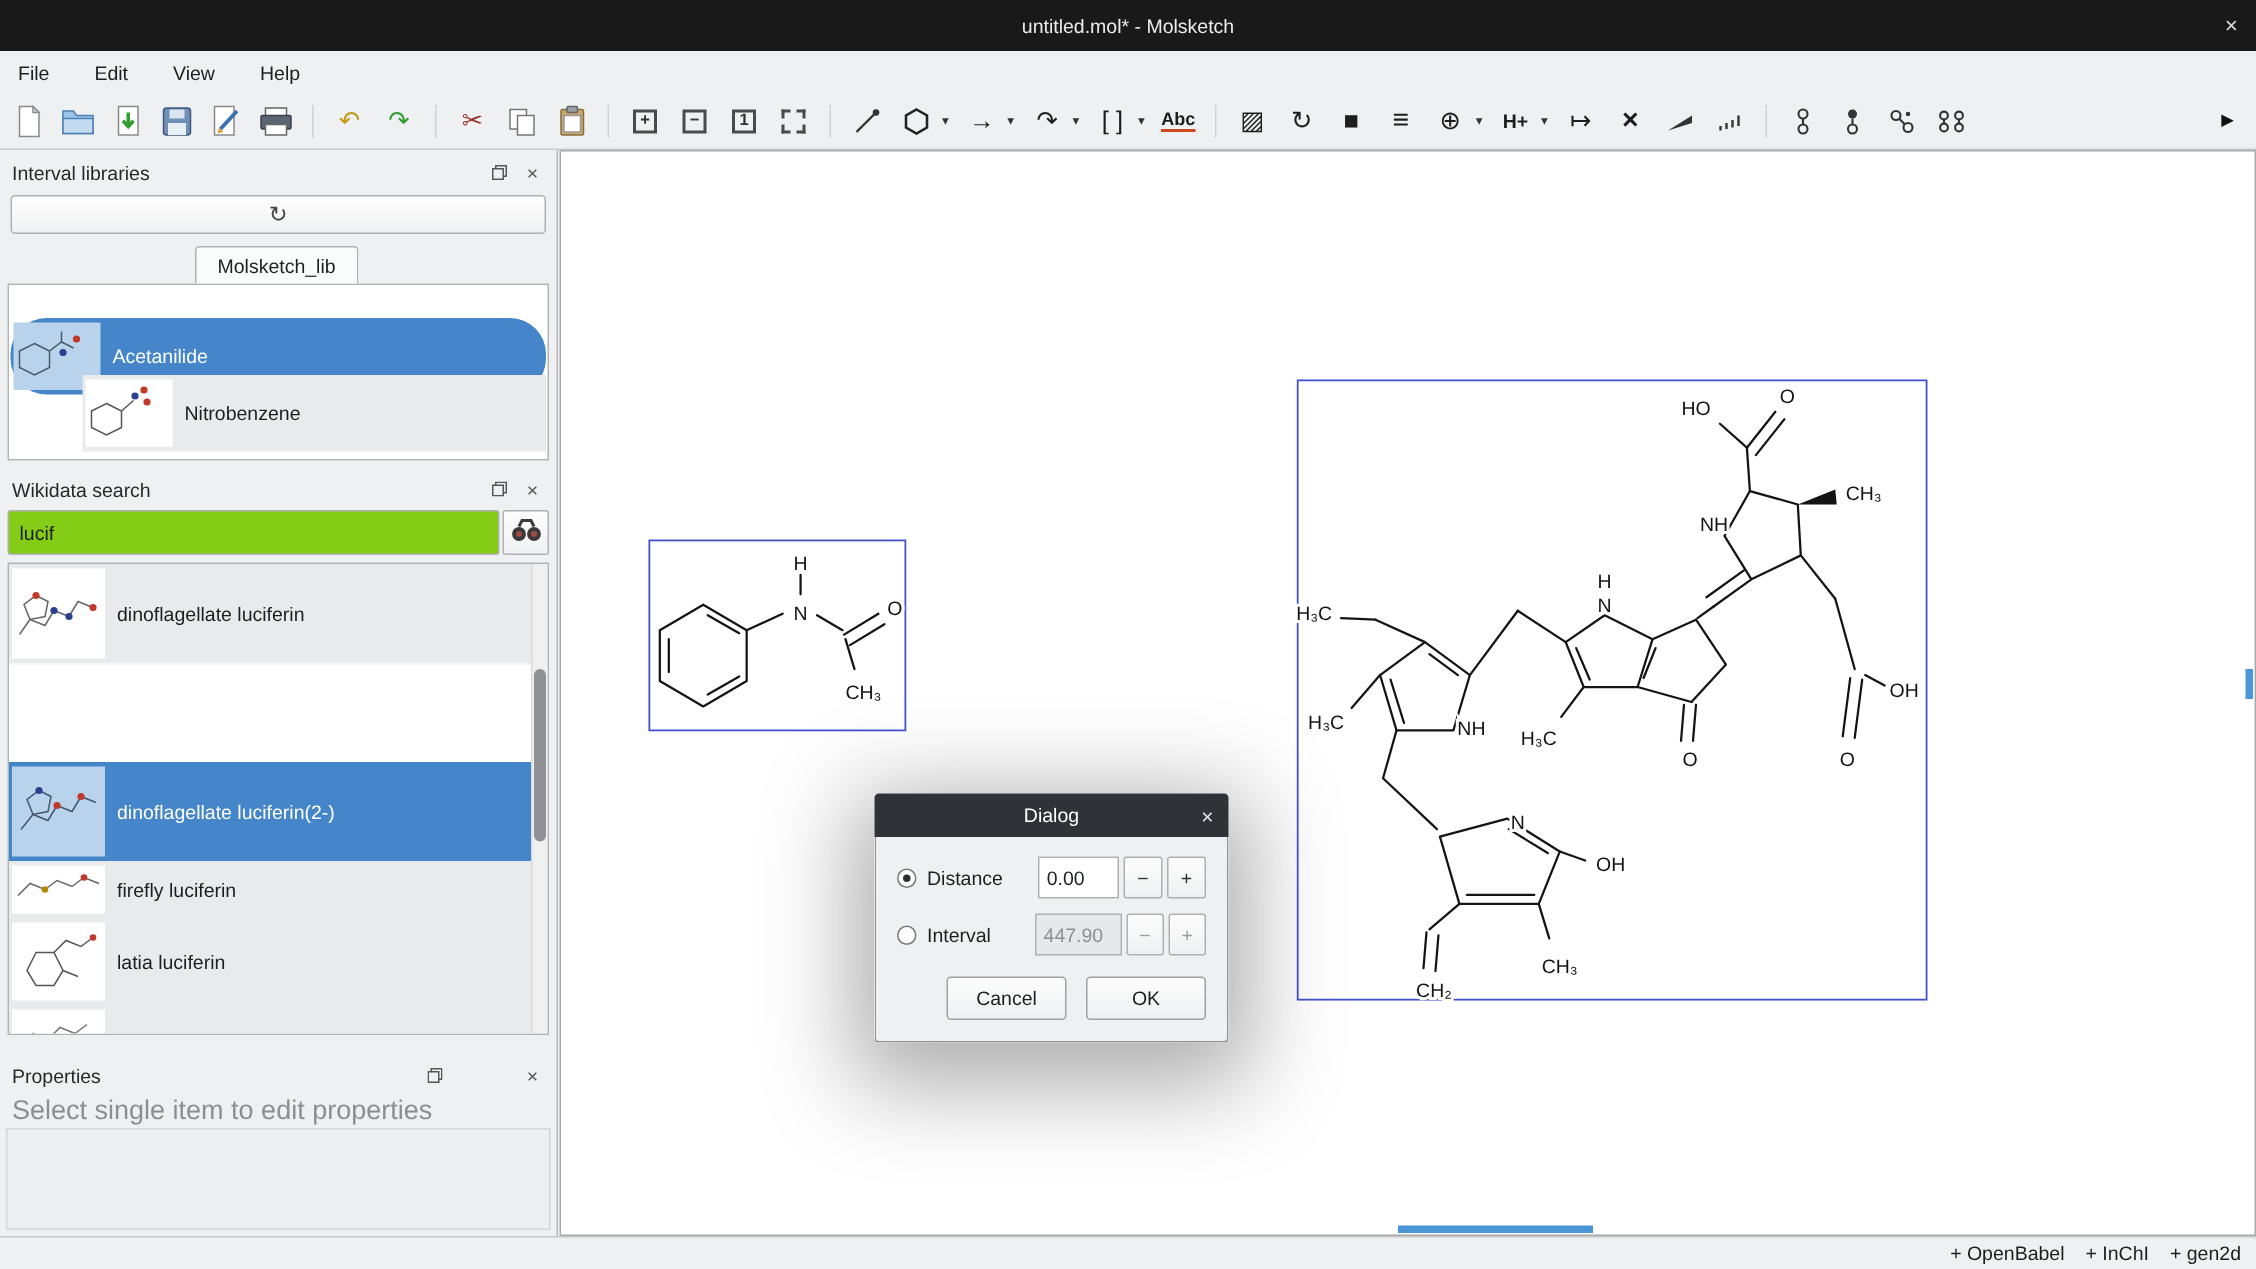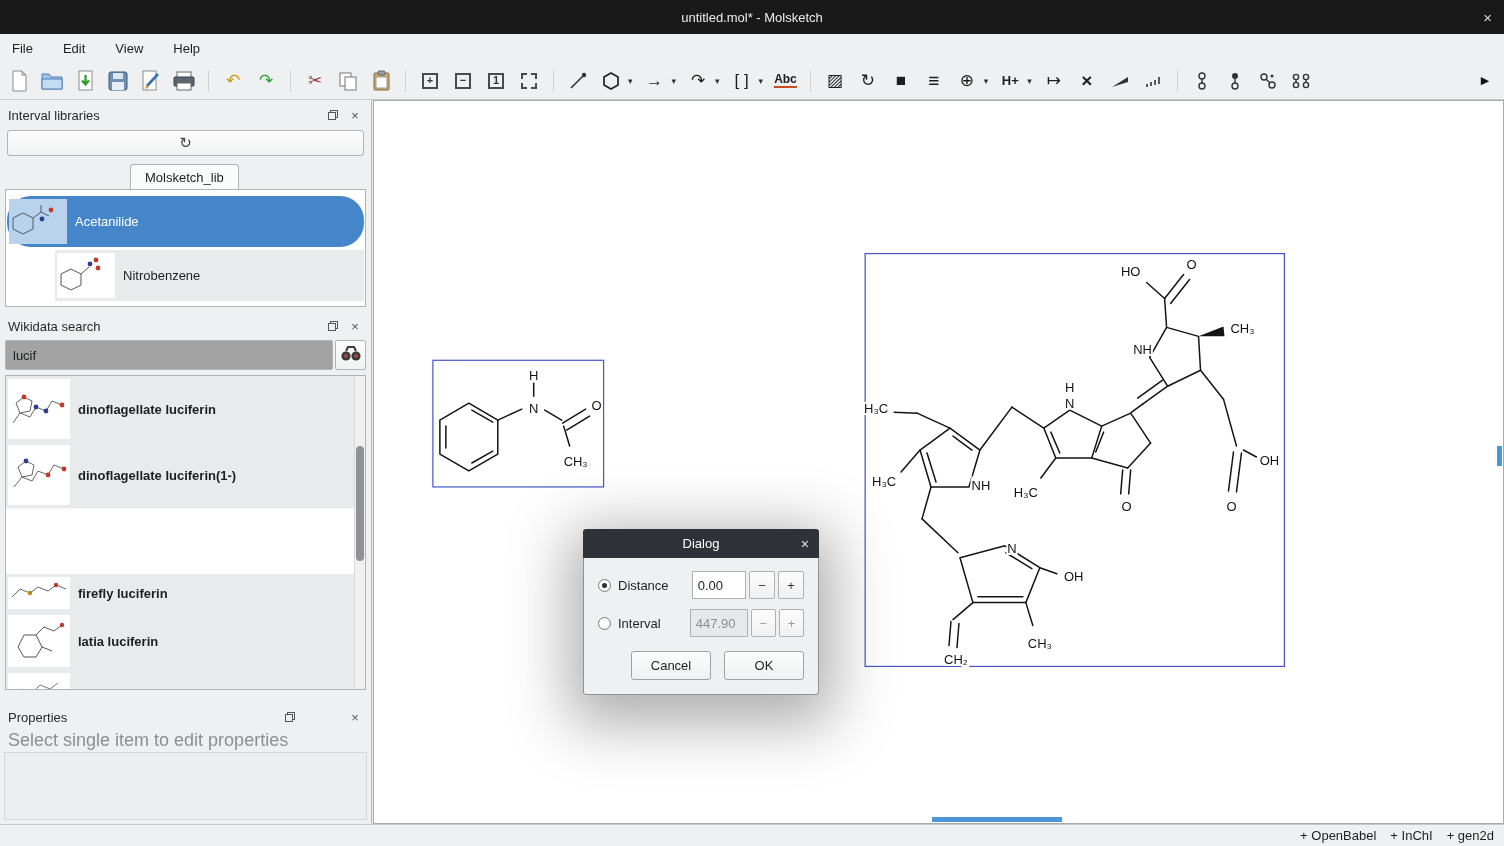--- a/index.html
+++ b/index.html
@@ -51,28 +51,28 @@
     border-radius:3px 3px 0 0;background:#fafbfb;position:relative;z-index:2;}
   .tabpane{position:absolute;left:5px;right:5px;top:89px;height:118px;background:#ffffff;
     border:1px solid #b0b2b4;box-sizing:border-box;overflow:hidden;}
   .libitem{position:absolute;left:1px;right:1px;height:51px;background:#e9eaeb;
     display:flex;align-items:center;}
   .libitem.sel{background:#4486c9;color:#fff;}
   .thumb{width:58px;height:45px;background:#fff;margin:2px 8px 2px 2px;flex:0 0 auto;
     display:flex;align-items:center;justify-content:center;}
   .sel .thumb{background:#b9d3ec;}
   .search-row{position:absolute;left:5px;right:5px;top:240px;height:30px;display:flex;gap:2px;}
-  .search-input{flex:1;border:1px solid #b0b2b4;border-radius:2px;background:#a3a3a3;
+  .search-input{flex:1;border:1px solid #b0b2b4;border-radius:2px;background:#84cc16;
     display:flex;align-items:center;padding:0 7px;}
   .search-btn{width:29px;border:1px solid #b0b2b4;border-radius:2px;
     background:linear-gradient(#fdfdfd,#f0f1f2);display:flex;align-items:center;justify-content:center;}
   .wlist{position:absolute;left:5px;right:5px;top:275px;height:315px;background:#fff;
     border:1px solid #b0b2b4;box-sizing:border-box;overflow:hidden;}
   .witem{position:absolute;left:0;right:11px;background:#e9eaeb;display:flex;align-items:center;
-    border-bottom:1px solid #f7f7f7;font-weight:bold;}
+    border-bottom:1px solid #f7f7f7;}
   .witem.sel{background:#4486c9;color:#fff;}
   .wthumb{width:62px;background:#fff;margin:2px 8px 2px 2px;flex:0 0 auto;
     display:flex;align-items:center;justify-content:center;}
   .sel .wthumb{background:#b9d3ec;}
   .vtrack{position:absolute;right:0;top:0;width:11px;height:100%;background:#f0f0f0;
     border-left:1px solid #d9d9d9;box-sizing:border-box;}
   .vthumb{position:absolute;right:1px;top:70px;width:8px;height:115px;background:#8f9294;border-radius:4px;}
   .props-hint{position:absolute;left:8px;top:630px;color:#8a8f93;font-size:18px;}
   .props-body{position:absolute;left:4px;right:4px;top:652px;bottom:4px;
     border:1px solid #d4d6d8;background:#edeef0;}
@@ -299,21 +299,21 @@
           <rect x="0.5" y="2.5" width="7" height="7" fill="#eff0f1" stroke="#555"></rect>
         </svg>
     </span>
     <span class="mini-btn">×</span>
   </div>
   <div class="refresh-btn btn">↻</div>
   <div class="tabbar">
     <span class="tab">Molsketch_lib</span>
   </div>
   <div class="tabpane">
-    <div class="libitem sel" style="top:6px;border-radius:24px;">
+    <div class="libitem sel" style="top:22px;border-radius:24px;">
       <span class="thumb">
         <svg width="58" height="45" viewBox="0 0 58 45">
             <g stroke="#4a5a6a" fill="none">
               <polygon points="14,14 24,19 24,30 14,35 4,30 4,19"></polygon>
               <polyline points="24,19 32,13 40,17"></polyline>
               <line x1="32" y1="13" x2="32" y2="6"></line>
             </g>
             <circle cx="42" cy="11" r="2.4" fill="#c0392b"></circle>
             <circle cx="33" cy="20" r="2.4" fill="#2c3e90"></circle>
           </svg>
@@ -372,33 +372,33 @@
               <polygon points="12,32 8,22 16,16 24,20 22,30"></polygon>
             </g>
             <circle cx="16" cy="16" r="2.4" fill="#c0392b"></circle>
             <circle cx="38" cy="30" r="2.4" fill="#2c3e90"></circle>
             <circle cx="54" cy="24" r="2.4" fill="#c0392b"></circle>
             <circle cx="28" cy="26" r="2.4" fill="#2c3e90"></circle>
           </svg>
       </span>
       <span>dinoflagellate luciferin</span>
     </div>
-    <div class="witem" style="top:66px;height:66px;">
+    <div class="witem sel" style="top:132px;height:66px;">
       <span class="wthumb" style="height:60px;">
         <svg width="62" height="56" viewBox="0 0 62 56">
-            <g stroke="#666" fill="none">
+            <g stroke="#44566a" fill="none">
               <polyline points="6,40 14,30 24,34 30,24 40,28 46,18 56,22"></polyline>
               <polygon points="14,30 10,20 18,14 26,18 24,28"></polygon>
             </g>
             <circle cx="18" cy="14" r="2.4" fill="#2c3e90"></circle>
-            <circle cx="40" cy="28" r="2.4" fill="#c0392b"></circle>
-            <circle cx="56" cy="22" r="2.4" fill="#c0392b"></circle>
-          </svg>
-      </span>
-      <span>dinoflagellate luciferin(1-)</span>
+            <circle cx="30" cy="24" r="2.4" fill="#c0392b"></circle>
+            <circle cx="46" cy="18" r="2.4" fill="#c0392b"></circle>
+          </svg>
+      </span>
+      <span>dinoflagellate luciferin(2-)</span>
     </div>
     <div class="witem" style="top:198px;height:38px;">
       <span class="wthumb" style="height:32px;">
         <svg width="62" height="28" viewBox="0 0 62 28">
             <g stroke="#666" fill="none">
               <polyline points="4,18 12,10 22,14 30,8 40,12 48,6 58,10"></polyline>
             </g>
             <circle cx="22" cy="14" r="2.2" fill="#b8860b"></circle>
             <circle cx="48" cy="6" r="2.2" fill="#c0392b"></circle>
           </svg>

